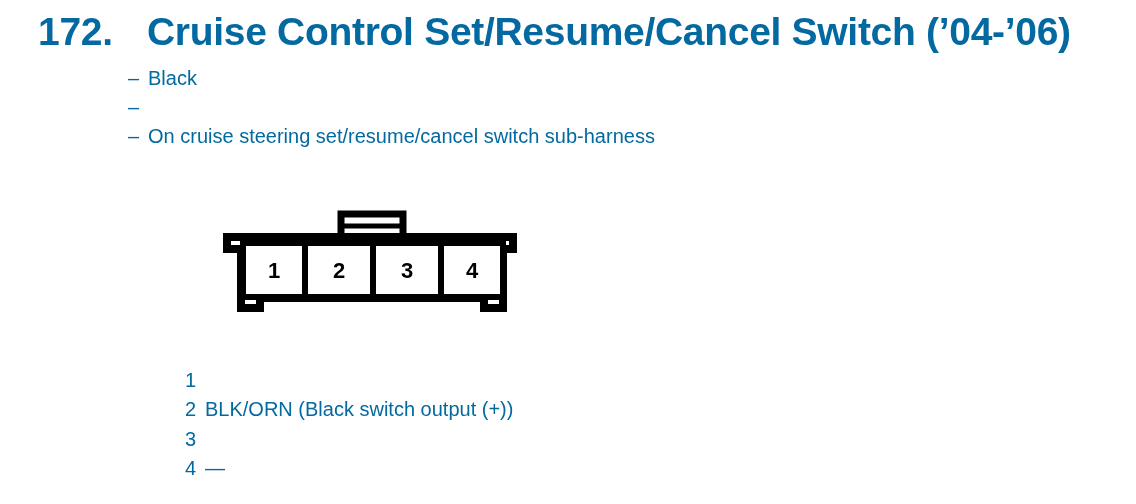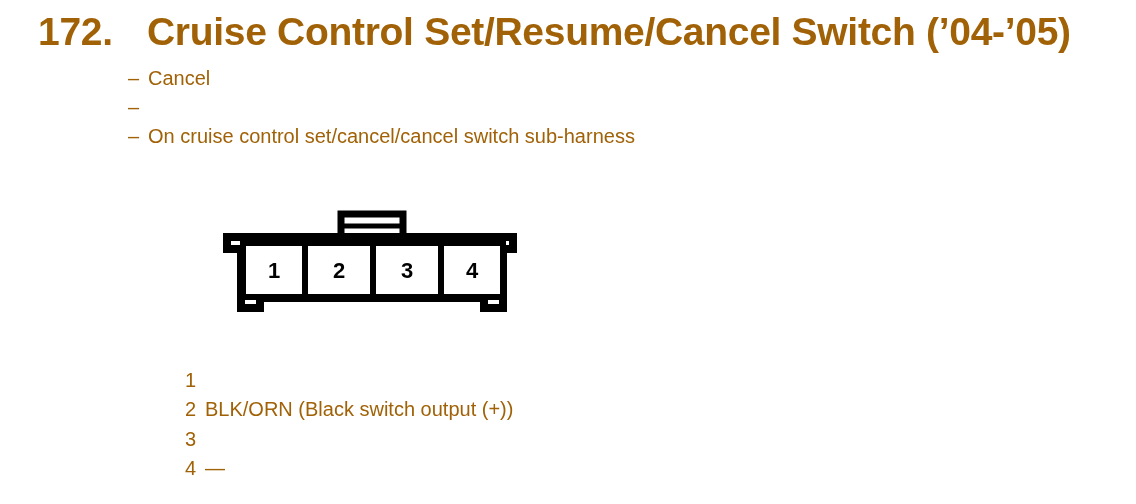--- a/index.html
+++ b/index.html
@@ -1,21 +1,21 @@
 <!DOCTYPE html>
 <html><head>
 <meta charset="utf-8">
 <style>
   html, body { margin: 0; padding: 0; background: #ffffff; }
   .page {
     position: relative;
     width: 1136px;
     height: 504px;
     background: #ffffff;
-    color: #a16207;
+    color: #0369a1;
     font-family: "Liberation Sans", sans-serif;
     overflow: hidden;
   }
   .title-row {
     position: absolute;
     left: 38px;
     top: 11px;
     display: flex;
     font-size: 39px;
     font-weight: bold;
@@ -57,34 +57,34 @@
     font-size: 22px;
   }
 </style>
 </head>
 <body>
 
 <div class="page">
 
   <div class="title-row">
     <span class="title-num">172.</span>
-    <span class="title-text">Cruise Control Set/Resume/Cancel Switch (’04-’05)</span>
+    <span class="title-text">Cruise Control Set/Resume/Cancel Switch (’04-’06)</span>
   </div>
 
   <div class="bullets">
     <div class="bullet">
       <span class="dash">–</span>
-      <span>Cancel</span>
+      <span>Black</span>
     </div>
     <div class="bullet">
       <span class="dash">–</span>
     </div>
     <div class="bullet">
       <span class="dash">–</span>
-      <span>On cruise control set/cancel/cancel switch sub-harness</span>
+      <span>On cruise steering set/resume/cancel switch sub-harness</span>
     </div>
   </div>
 
   <div class="connector-wrap">
     <svg width="310" height="125" viewBox="215 200 310 125">
 
       <g>
         <rect x="341" y="214" width="62" height="24" fill="#ffffff" stroke="#000000" stroke-width="7"></rect>
         <line x1="343" y1="226" x2="401" y2="226" stroke="#000000" stroke-width="5"></line>
       </g>

